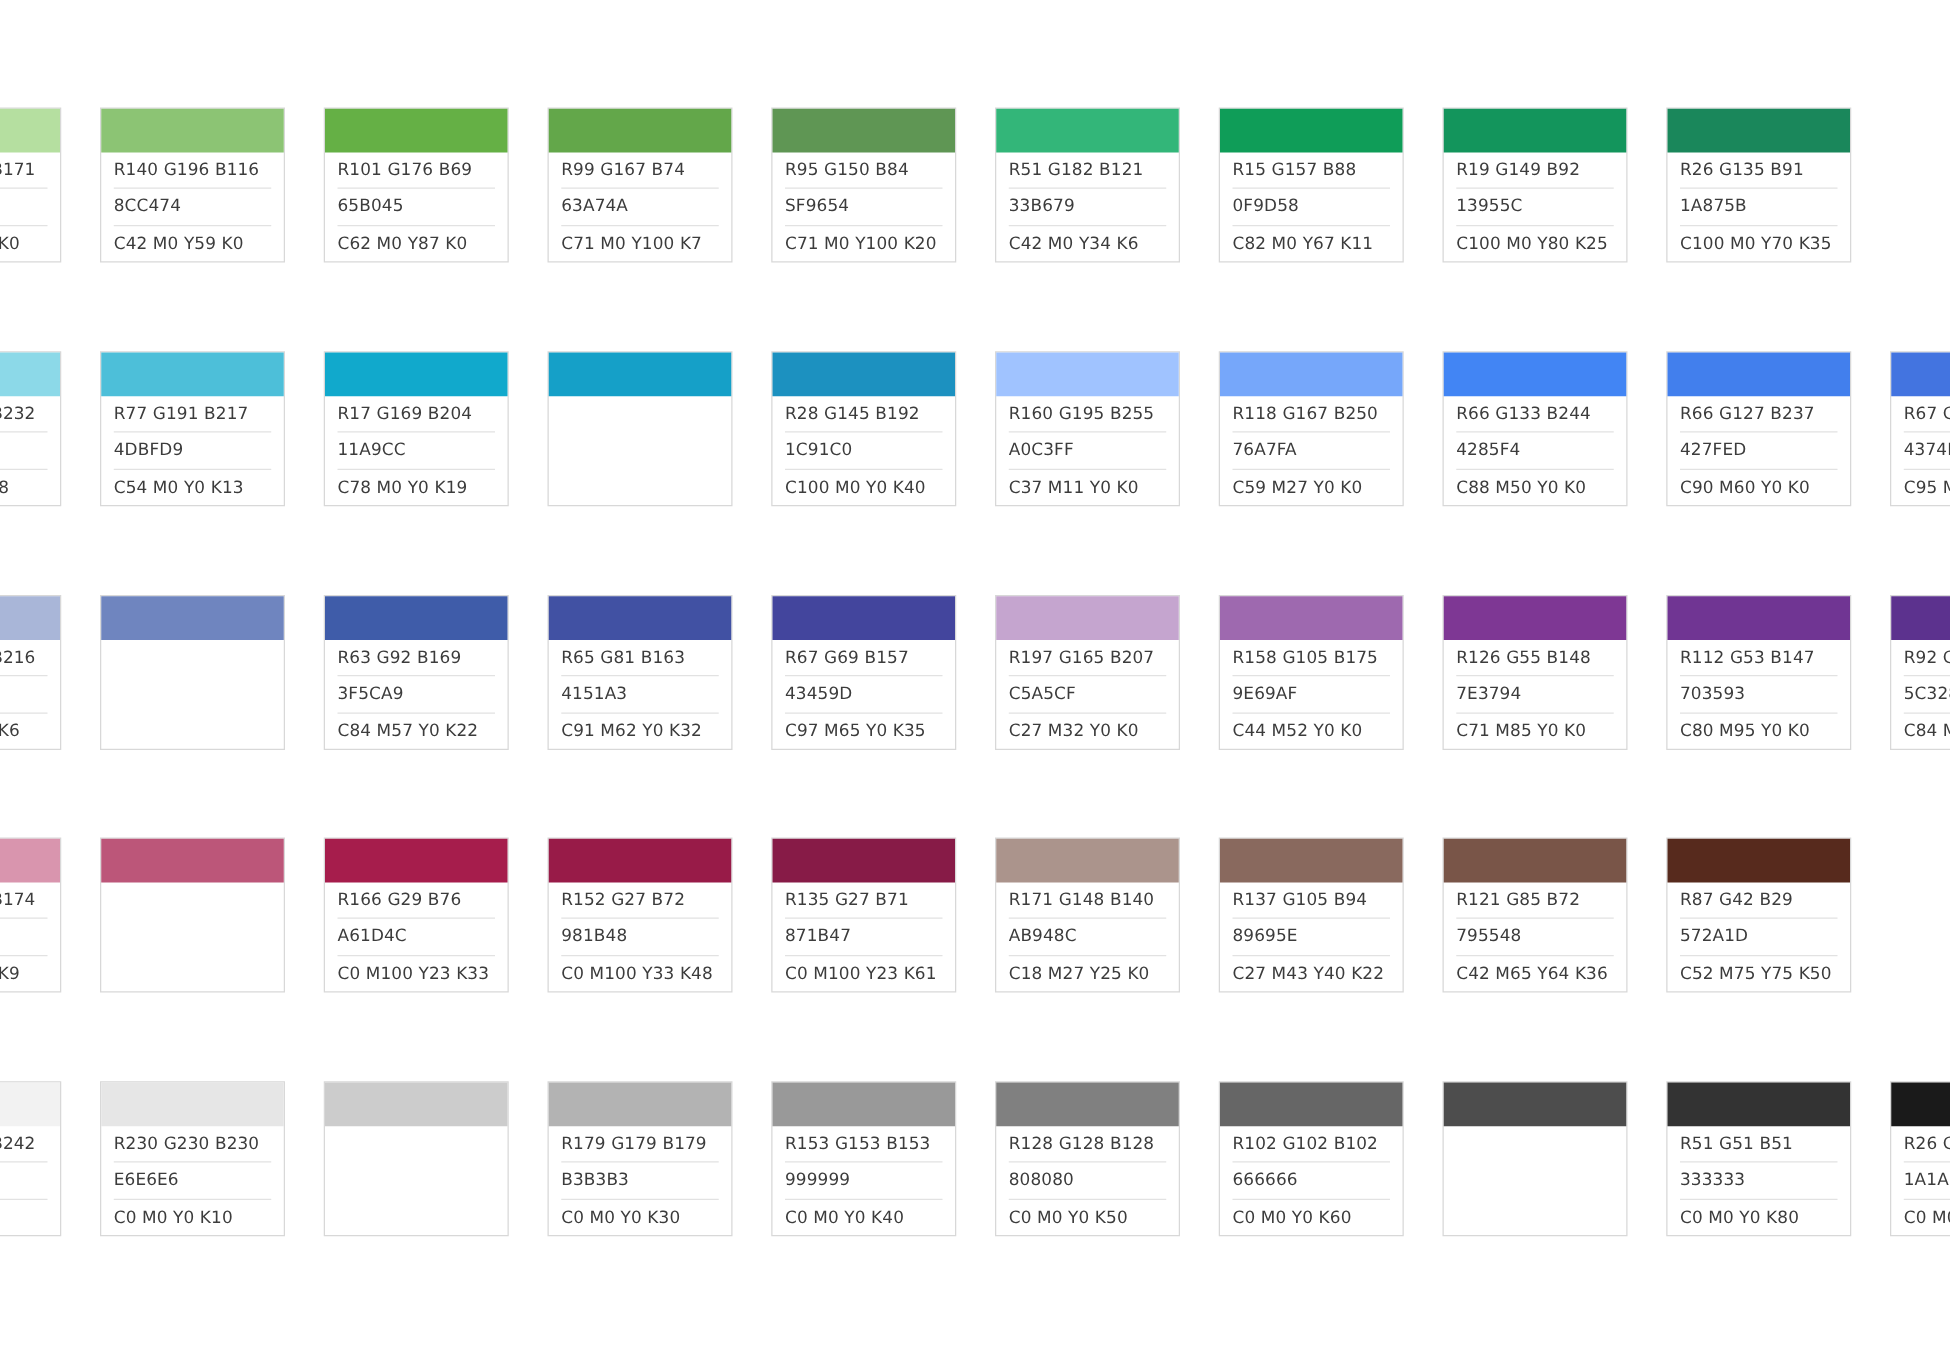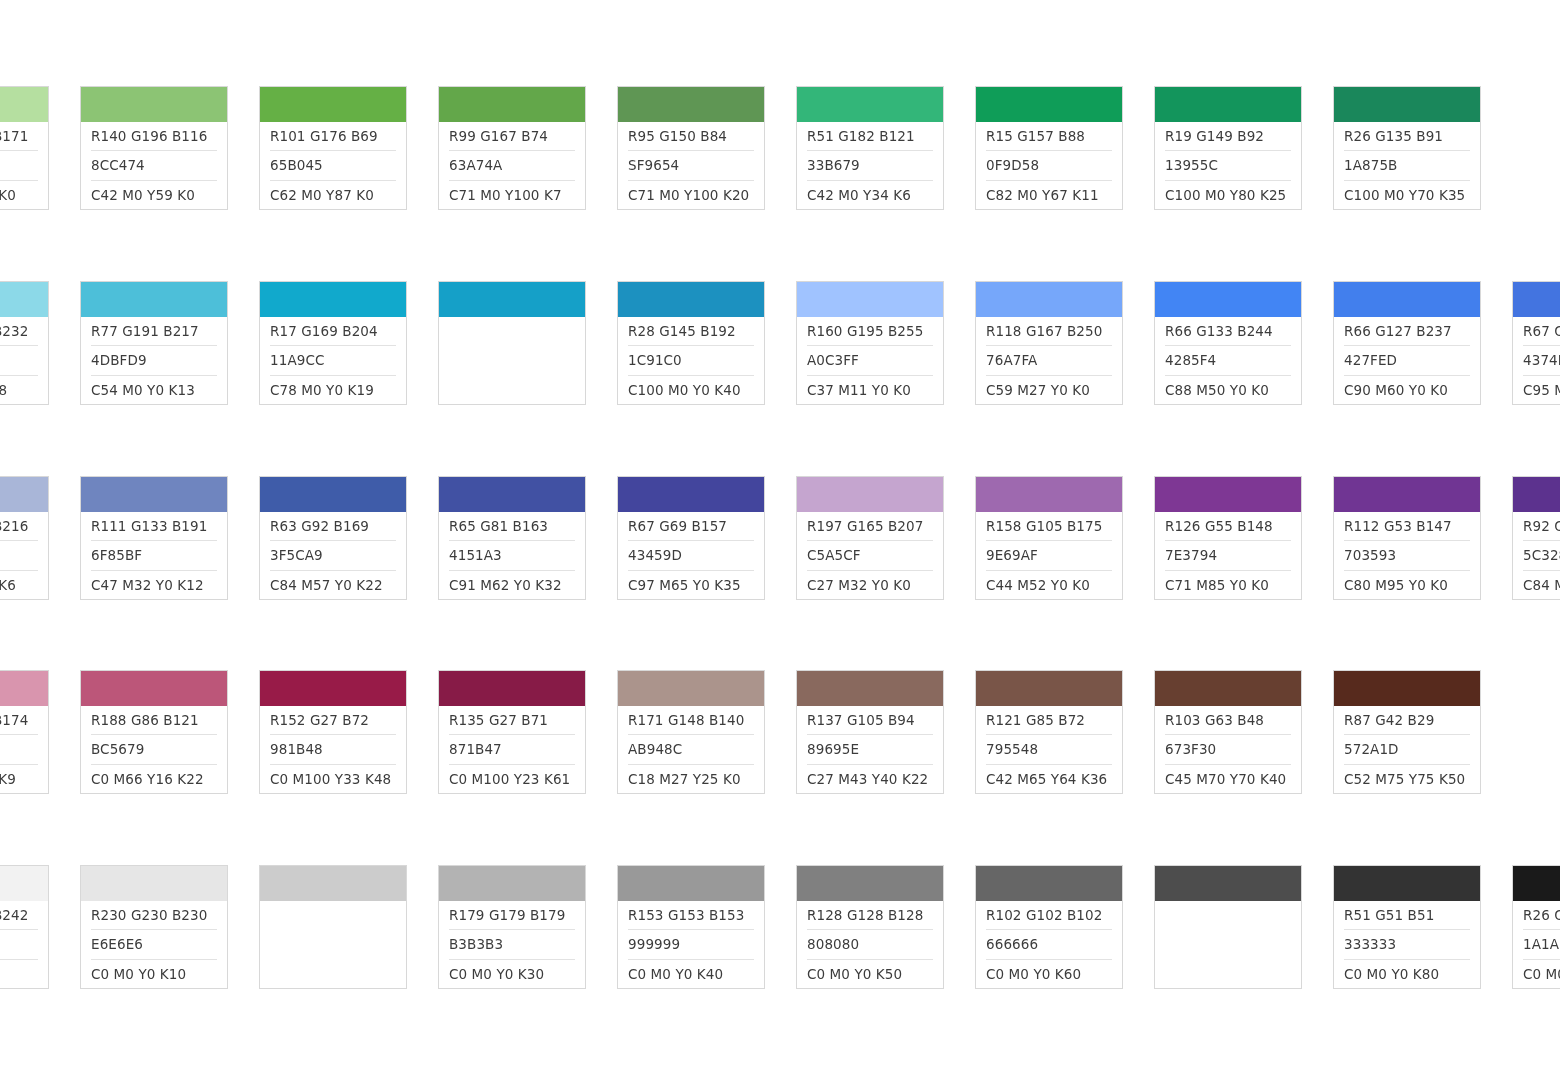--- a/index.html
+++ b/index.html
@@ -248,25 +248,20 @@
         <div class="swatch-card">
           <div class="swatch-color" style="background: rgb(169, 182, 216);"></div>
           <div class="swatch-info">
             <div class="swatch-line">R169 G182 B216</div>
             <div class="swatch-line">A9B6D8</div>
             <div class="swatch-line">C31 M19 Y0 K6</div>
           </div>
         </div>
         <div class="swatch-card">
           <div class="swatch-color" style="background: rgb(111, 133, 191);"></div>
-          <div class="swatch-info">
-            <div class="swatch-line">R111 G133 B191</div>
-            <div class="swatch-line">6F85BF</div>
-            <div class="swatch-line">C47 M32 Y0 K12</div>
-          </div>
         </div>
         <div class="swatch-card">
           <div class="swatch-color" style="background: rgb(63, 92, 169);"></div>
           <div class="swatch-info">
             <div class="swatch-line">R63 G92 B169</div>
             <div class="swatch-line">3F5CA9</div>
             <div class="swatch-line">C84 M57 Y0 K22</div>
           </div>
         </div>
         <div class="swatch-card">
@@ -332,24 +327,27 @@
         <div class="swatch-card">
           <div class="swatch-color" style="background: rgb(217, 149, 174);"></div>
           <div class="swatch-info">
             <div class="swatch-line">R217 G149 B174</div>
             <div class="swatch-line">D995AE</div>
             <div class="swatch-line">C0 M45 Y11 K9</div>
           </div>
         </div>
         <div class="swatch-card">
           <div class="swatch-color" style="background: rgb(188, 86, 121);"></div>
-          <div class="swatch-info">
-            <div class="swatch-line">R188 G86 B121</div>
-            <div class="swatch-line">BC5679</div>
-            <div class="swatch-line">C0 M66 Y16 K22</div>
+        </div>
+        <div class="swatch-card">
+          <div class="swatch-color" style="background: rgb(166, 29, 76);"></div>
+          <div class="swatch-info">
+            <div class="swatch-line">R166 G29 B76</div>
+            <div class="swatch-line">A61D4C</div>
+            <div class="swatch-line">C0 M100 Y23 K33</div>
           </div>
         </div>
         <div class="swatch-card">
           <div class="swatch-color" style="background: rgb(152, 27, 72);"></div>
           <div class="swatch-info">
             <div class="swatch-line">R152 G27 B72</div>
             <div class="swatch-line">981B48</div>
             <div class="swatch-line">C0 M100 Y33 K48</div>
           </div>
         </div>
@@ -376,28 +374,20 @@
             <div class="swatch-line">89695E</div>
             <div class="swatch-line">C27 M43 Y40 K22</div>
           </div>
         </div>
         <div class="swatch-card">
           <div class="swatch-color" style="background: rgb(121, 85, 72);"></div>
           <div class="swatch-info">
             <div class="swatch-line">R121 G85 B72</div>
             <div class="swatch-line">795548</div>
             <div class="swatch-line">C42 M65 Y64 K36</div>
-          </div>
-        </div>
-        <div class="swatch-card">
-          <div class="swatch-color" style="background: rgb(103, 63, 48);"></div>
-          <div class="swatch-info">
-            <div class="swatch-line">R103 G63 B48</div>
-            <div class="swatch-line">673F30</div>
-            <div class="swatch-line">C45 M70 Y70 K40</div>
           </div>
         </div>
         <div class="swatch-card">
           <div class="swatch-color" style="background: rgb(87, 42, 29);"></div>
           <div class="swatch-info">
             <div class="swatch-line">R87 G42 B29</div>
             <div class="swatch-line">572A1D</div>
             <div class="swatch-line">C52 M75 Y75 K50</div>
           </div>
         </div>

